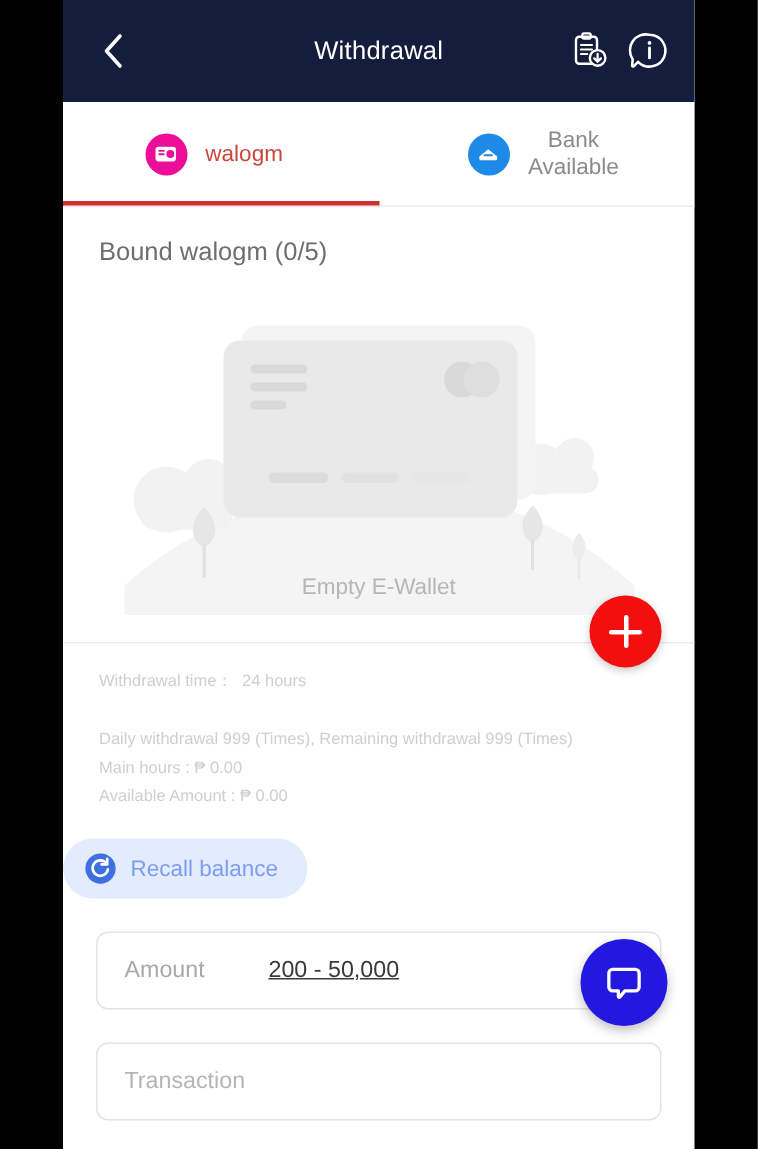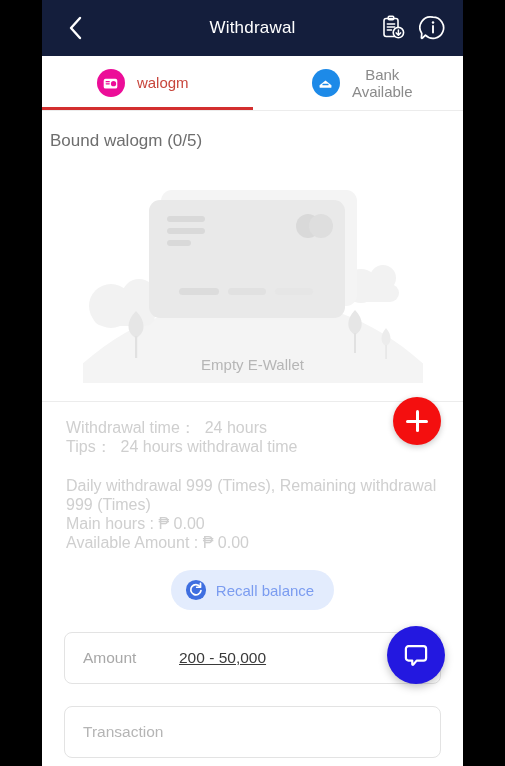--- a/index.html
+++ b/index.html
@@ -12,21 +12,21 @@
   #screen {
     position: absolute;
     left: 42px; top: 0;
     width: 421px; height: 766px;
     background: #ffffff;
     overflow: hidden;
   }
 
   
   .appbar {
-    height: 56px;
+    height: 68px;
     background: #141e3c;
     display: flex;
     align-items: center;
     padding: 0 16px;
     position: relative;
   }
   .back-btn {
     width: 34px; height: 34px;
     display: flex; align-items: center; justify-content: center;
     cursor: pointer;
@@ -45,21 +45,21 @@
     display: flex;
     align-items: center;
     gap: 12px;
     z-index: 2;
   }
   .appbar-actions .ic { cursor: pointer; display: block; }
 
   
   .tabs {
     display: flex;
-    height: 55px;
+    height: 70px;
     background: #fff;
     border-bottom: 1px solid #ececec;
     position: relative;
     gap: 18px;
   }
   .tab {
     flex: 1;
     display: flex;
     align-items: center;
     justify-content: center;
@@ -81,21 +81,21 @@
   .tab-underline {
     position: absolute;
     left: 0; bottom: 0;
     width: 50%;
     height: 3px;
     background: #d32f2f;
   }
 
   
   .bound-title {
-    padding: 20px 8px 8px;
+    padding: 20px 24px 8px;
     font-size: 17px;
     color: #6e6e6e;
   }
 
   
   .empty-wrap {
     height: 232px;
     position: relative;
     display: flex;
     align-items: center;
@@ -129,31 +129,30 @@
     cursor: pointer;
     z-index: 5;
   }
   .fab-add .plus-h { position: absolute; width: 22px; height: 3px; background: #fff; border-radius: 2px; }
   .fab-add .plus-v { position: absolute; width: 3px;  height: 22px; background: #fff; border-radius: 2px; }
 
   
   .info-block {
     padding: 16px 24px 0;
     color: #cfcfcf;
-    font-size: 16px;
+    font-size: 11px;
     line-height: 19px;
   }
   .info-block .row { white-space: pre; }
   .info-gap { height: 20px; }
   .info-block .wrapline { white-space: normal; }
 
   
   .recall-wrap {
     display: flex;
-    justify-content: center;
     margin-top: 18px;
   }
   .recall-btn {
     display: inline-flex;
     align-items: center;
     gap: 9px;
     background: #e3ecfd;
     border: none;
     border-radius: 20px;
     padding: 9px 20px 9px 14px;
@@ -299,21 +298,20 @@
 
   <div class="section-divider"></div>
 
   <div class="fab-add">
     <span class="plus-h"></span>
     <span class="plus-v"></span>
   </div>
 
   <div class="info-block">
     <div class="row">Withdrawal time：  24 hours</div>
-    <div class="row">Tips：  24 hours withdrawal time</div>
     <div class="info-gap"></div>
     <div class="wrapline">Daily withdrawal 999 (Times), Remaining withdrawal 999 (Times)</div>
     <div class="row">Main hours : ₱ 0.00</div>
     <div class="row">Available Amount : ₱ 0.00</div>
   </div>
 
   <div class="recall-wrap">
     <button class="recall-btn">
       <svg width="22" height="22" viewBox="0 0 24 24">
         <circle cx="12" cy="12" r="11" fill="#3f6fe0"></circle>

